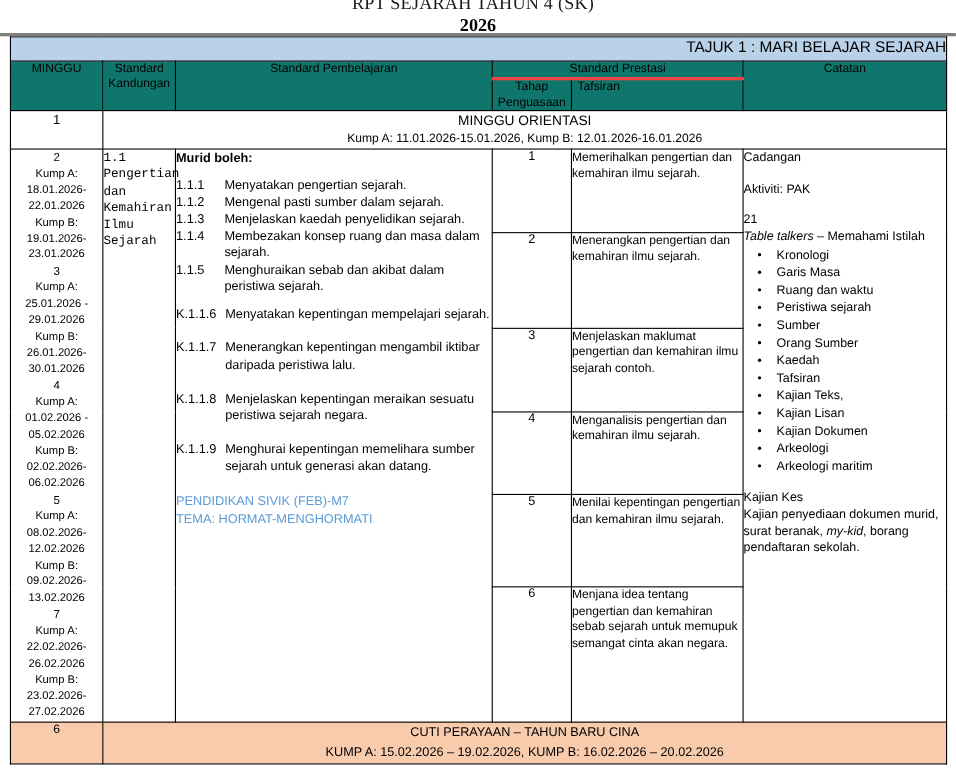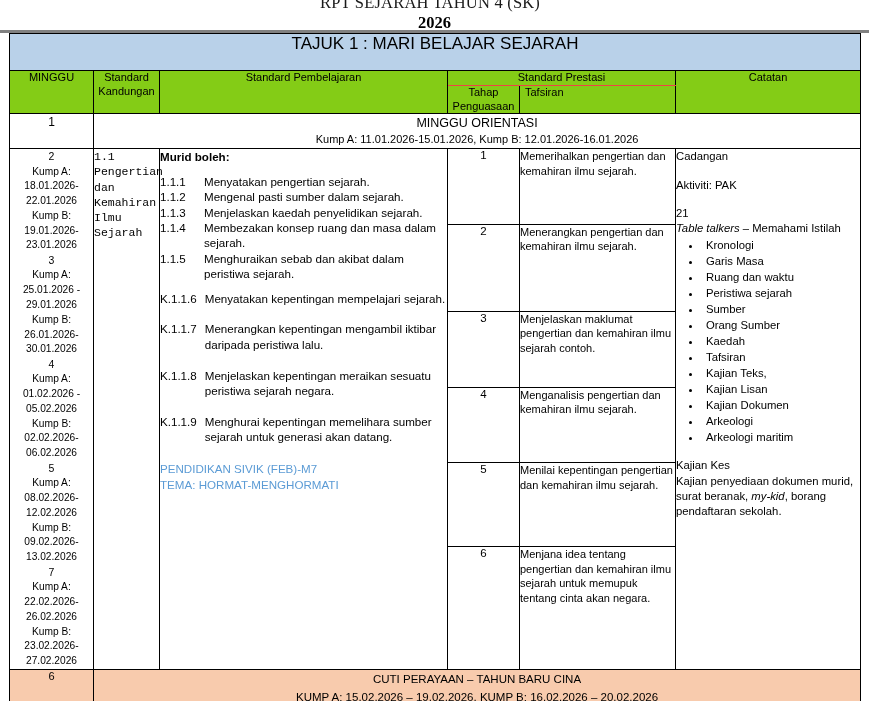--- a/index.html
+++ b/index.html
@@ -64,41 +64,41 @@
   }
   table.rpt td, table.rpt th {
     border: 1px solid #000;
     padding: 0;
     vertical-align: top;
     font-weight: normal;
   }
 
   .tajuk-row td {
     background: #b9d1e9;
-    text-align: center;
-    font-weight: bold;
-    font-size: 17px;
+    text-align: right;
+    font-weight: bold;
+    font-size: 14px;
     padding: 5px 0 5px;
-    height: 37px;
+    height: 22px;
     vertical-align: middle;
     border: 1px solid #6d8fb3;
   }
 
   .colhead td {
-    background: #84cc16;
+    background: #0f766e;
     text-align: center;
     vertical-align: middle;
     font-weight: bold;
     font-size: 11px;
     line-height: 1.25;
     padding: 3px 2px;
     border: 1px solid #6d8fb3;
   }
   .colhead td.left-al { text-align: left; padding-left: 5px; }
-  .colhead td.sp-span { border-bottom: 1px solid #ef4444; }
+  .colhead td.sp-span { border-bottom: 3px solid #ef4444; }
 
   .orientasi td {
     text-align: center;
     vertical-align: middle;
     font-weight: bold;
     padding: 4px 0 5px;
     line-height: 1.45;
     font-size: 11px;
   }
   .orientasi .wk { font-size: 12px; }
@@ -409,21 +409,21 @@
   <tr>
     <td class="tp-cell inner-row-border" style="height:72px">4</td>
     <td class="tf-cell inner-row-border">Menganalisis pengertian dan kemahiran ilmu sejarah.</td>
   </tr>
   <tr>
     <td class="tp-cell inner-row-border" style="height:80px">5</td>
     <td class="tf-cell inner-row-border">Menilai kepentingan pengertian dan kemahiran ilmu sejarah.</td>
   </tr>
   <tr>
     <td class="tp-cell inner-row-border" style="height:117px">6</td>
-    <td class="tf-cell inner-row-border">Menjana idea tentang pengertian dan kemahiran ilmu sejarah untuk memupuk tentang cinta akan negara.</td>
+    <td class="tf-cell inner-row-border">Menjana idea tentang pengertian dan kemahiran sebab sejarah untuk memupuk semangat cinta akan negara.</td>
   </tr>
 
   <tr class="cuti-row">
     <td class="cuti-week">6</td>
     <td class="cuti-body" colspan="5">
       <div>CUTI PERAYAAN – TAHUN BARU CINA</div>
       <div>KUMP A: 15.02.2026  – 19.02.2026, KUMP B: 16.02.2026 – 20.02.2026</div>
     </td>
   </tr>
 </tbody>

